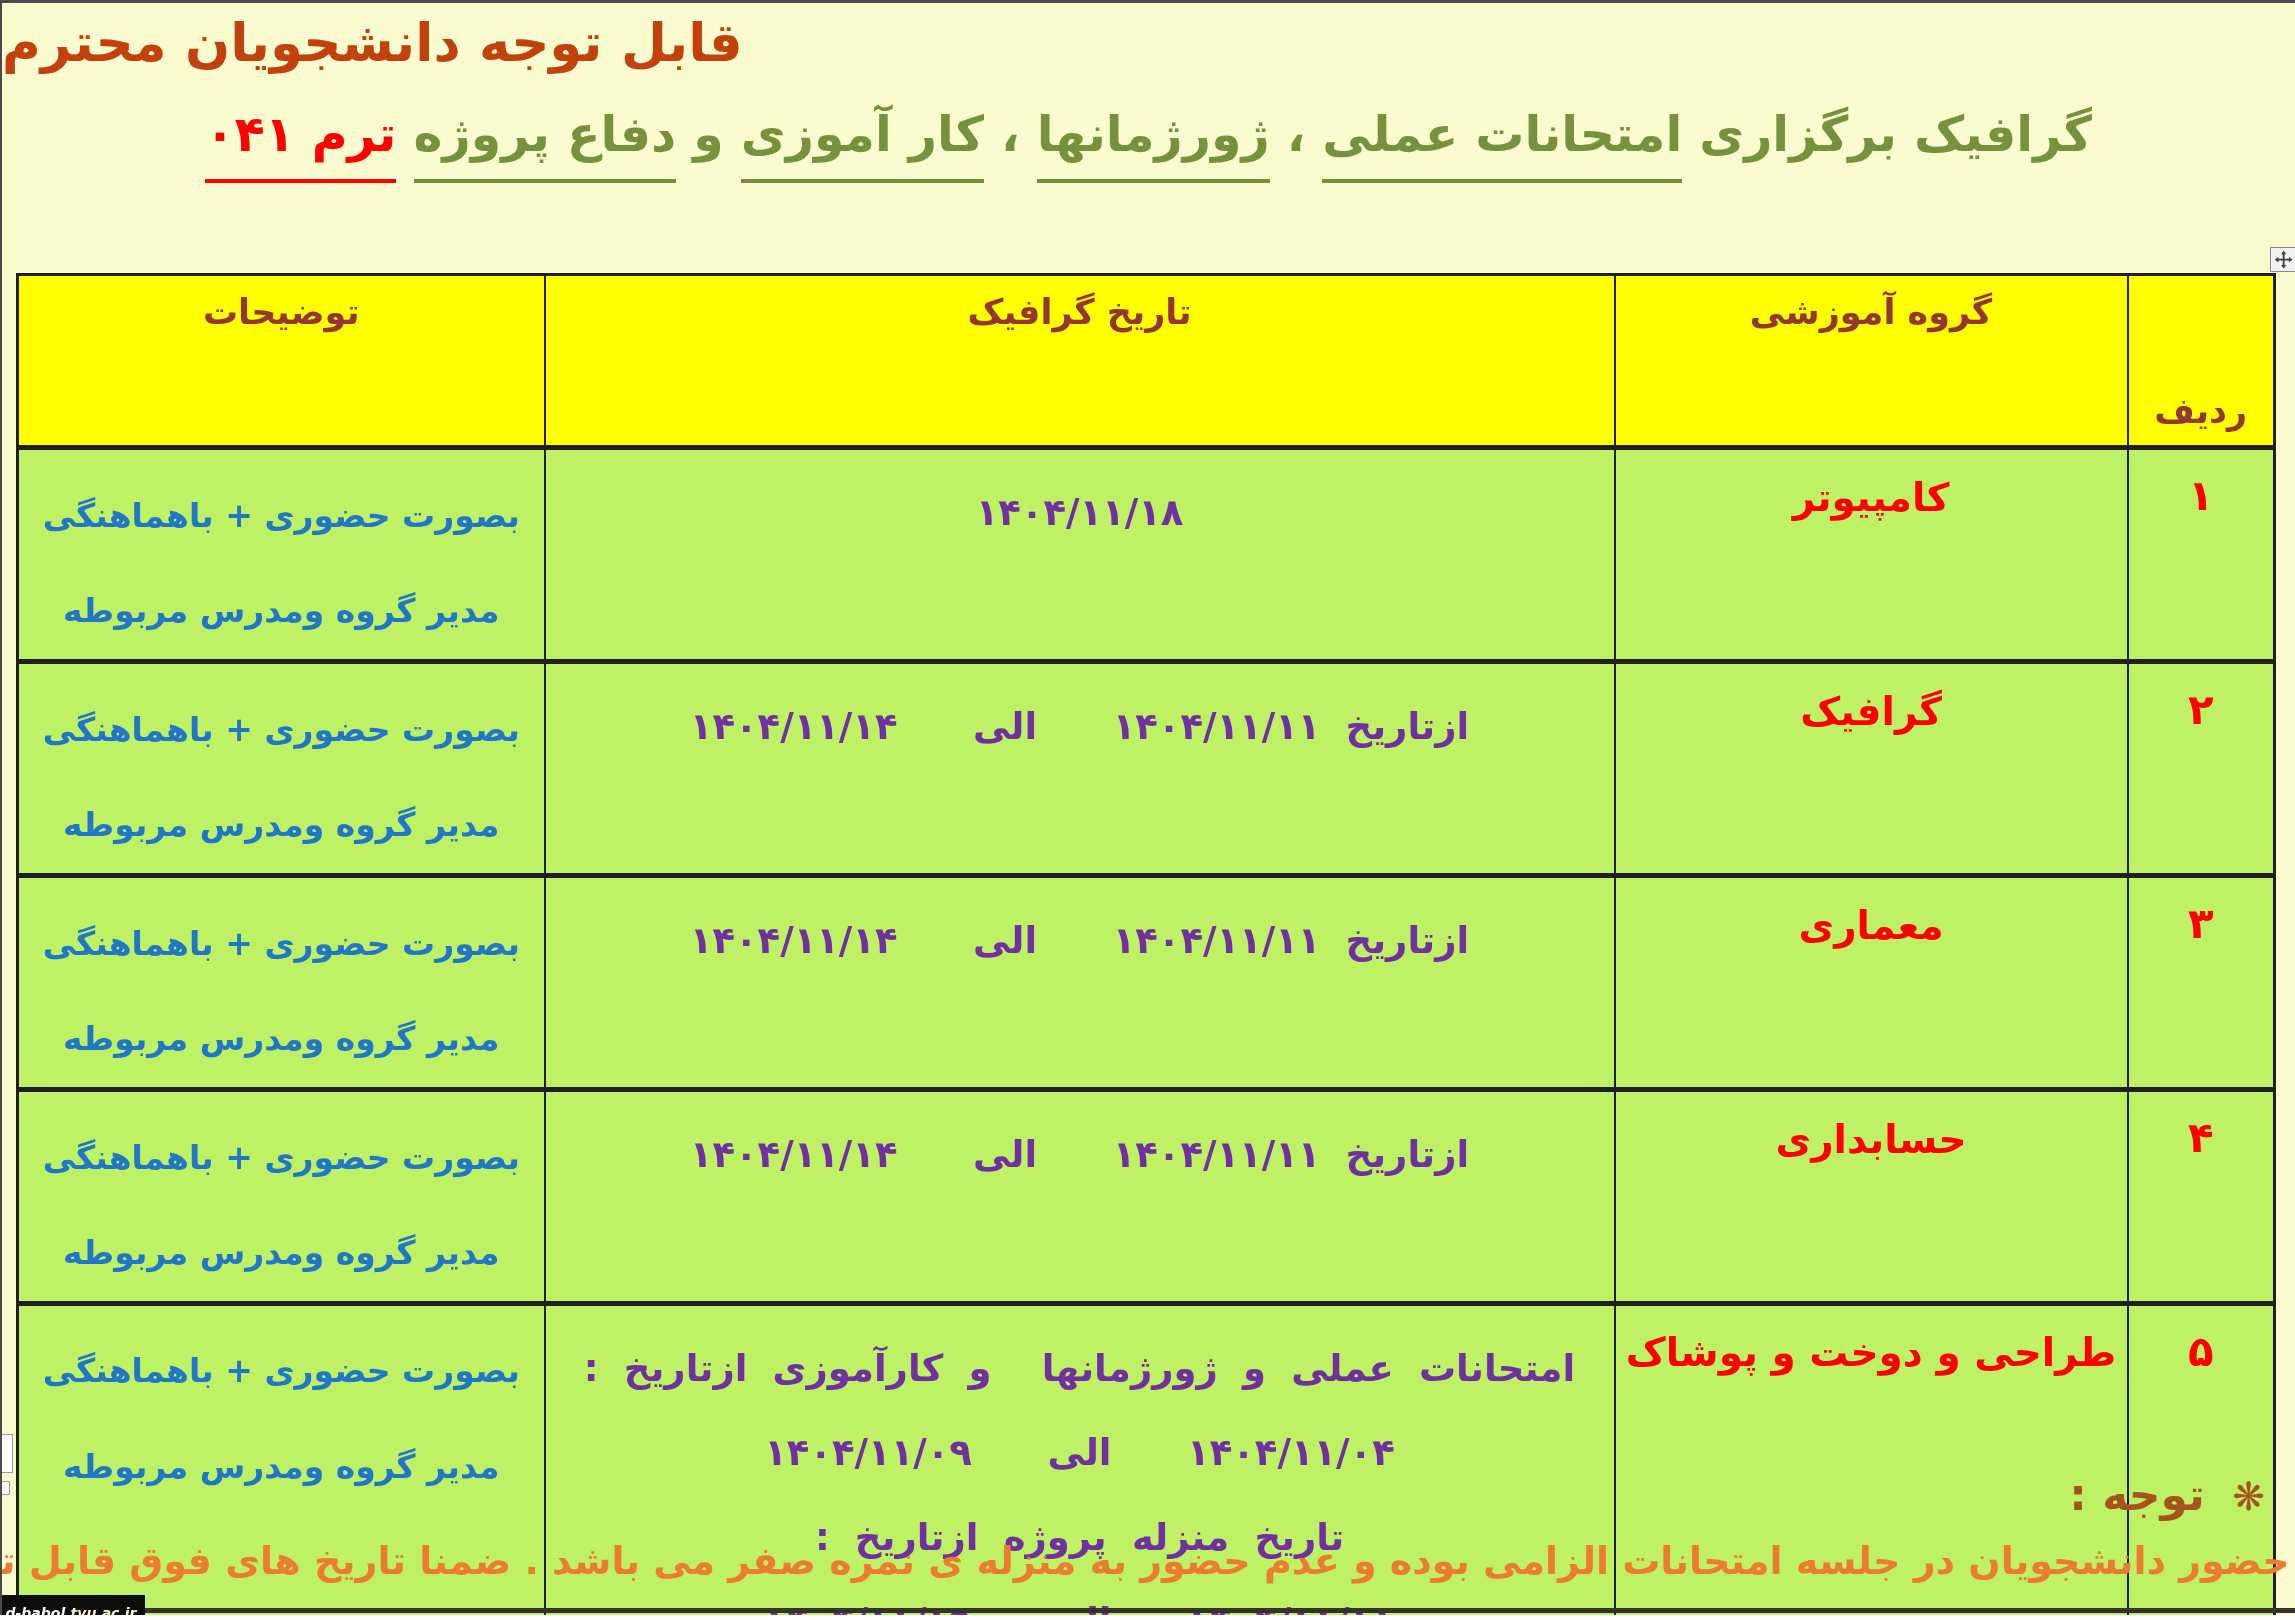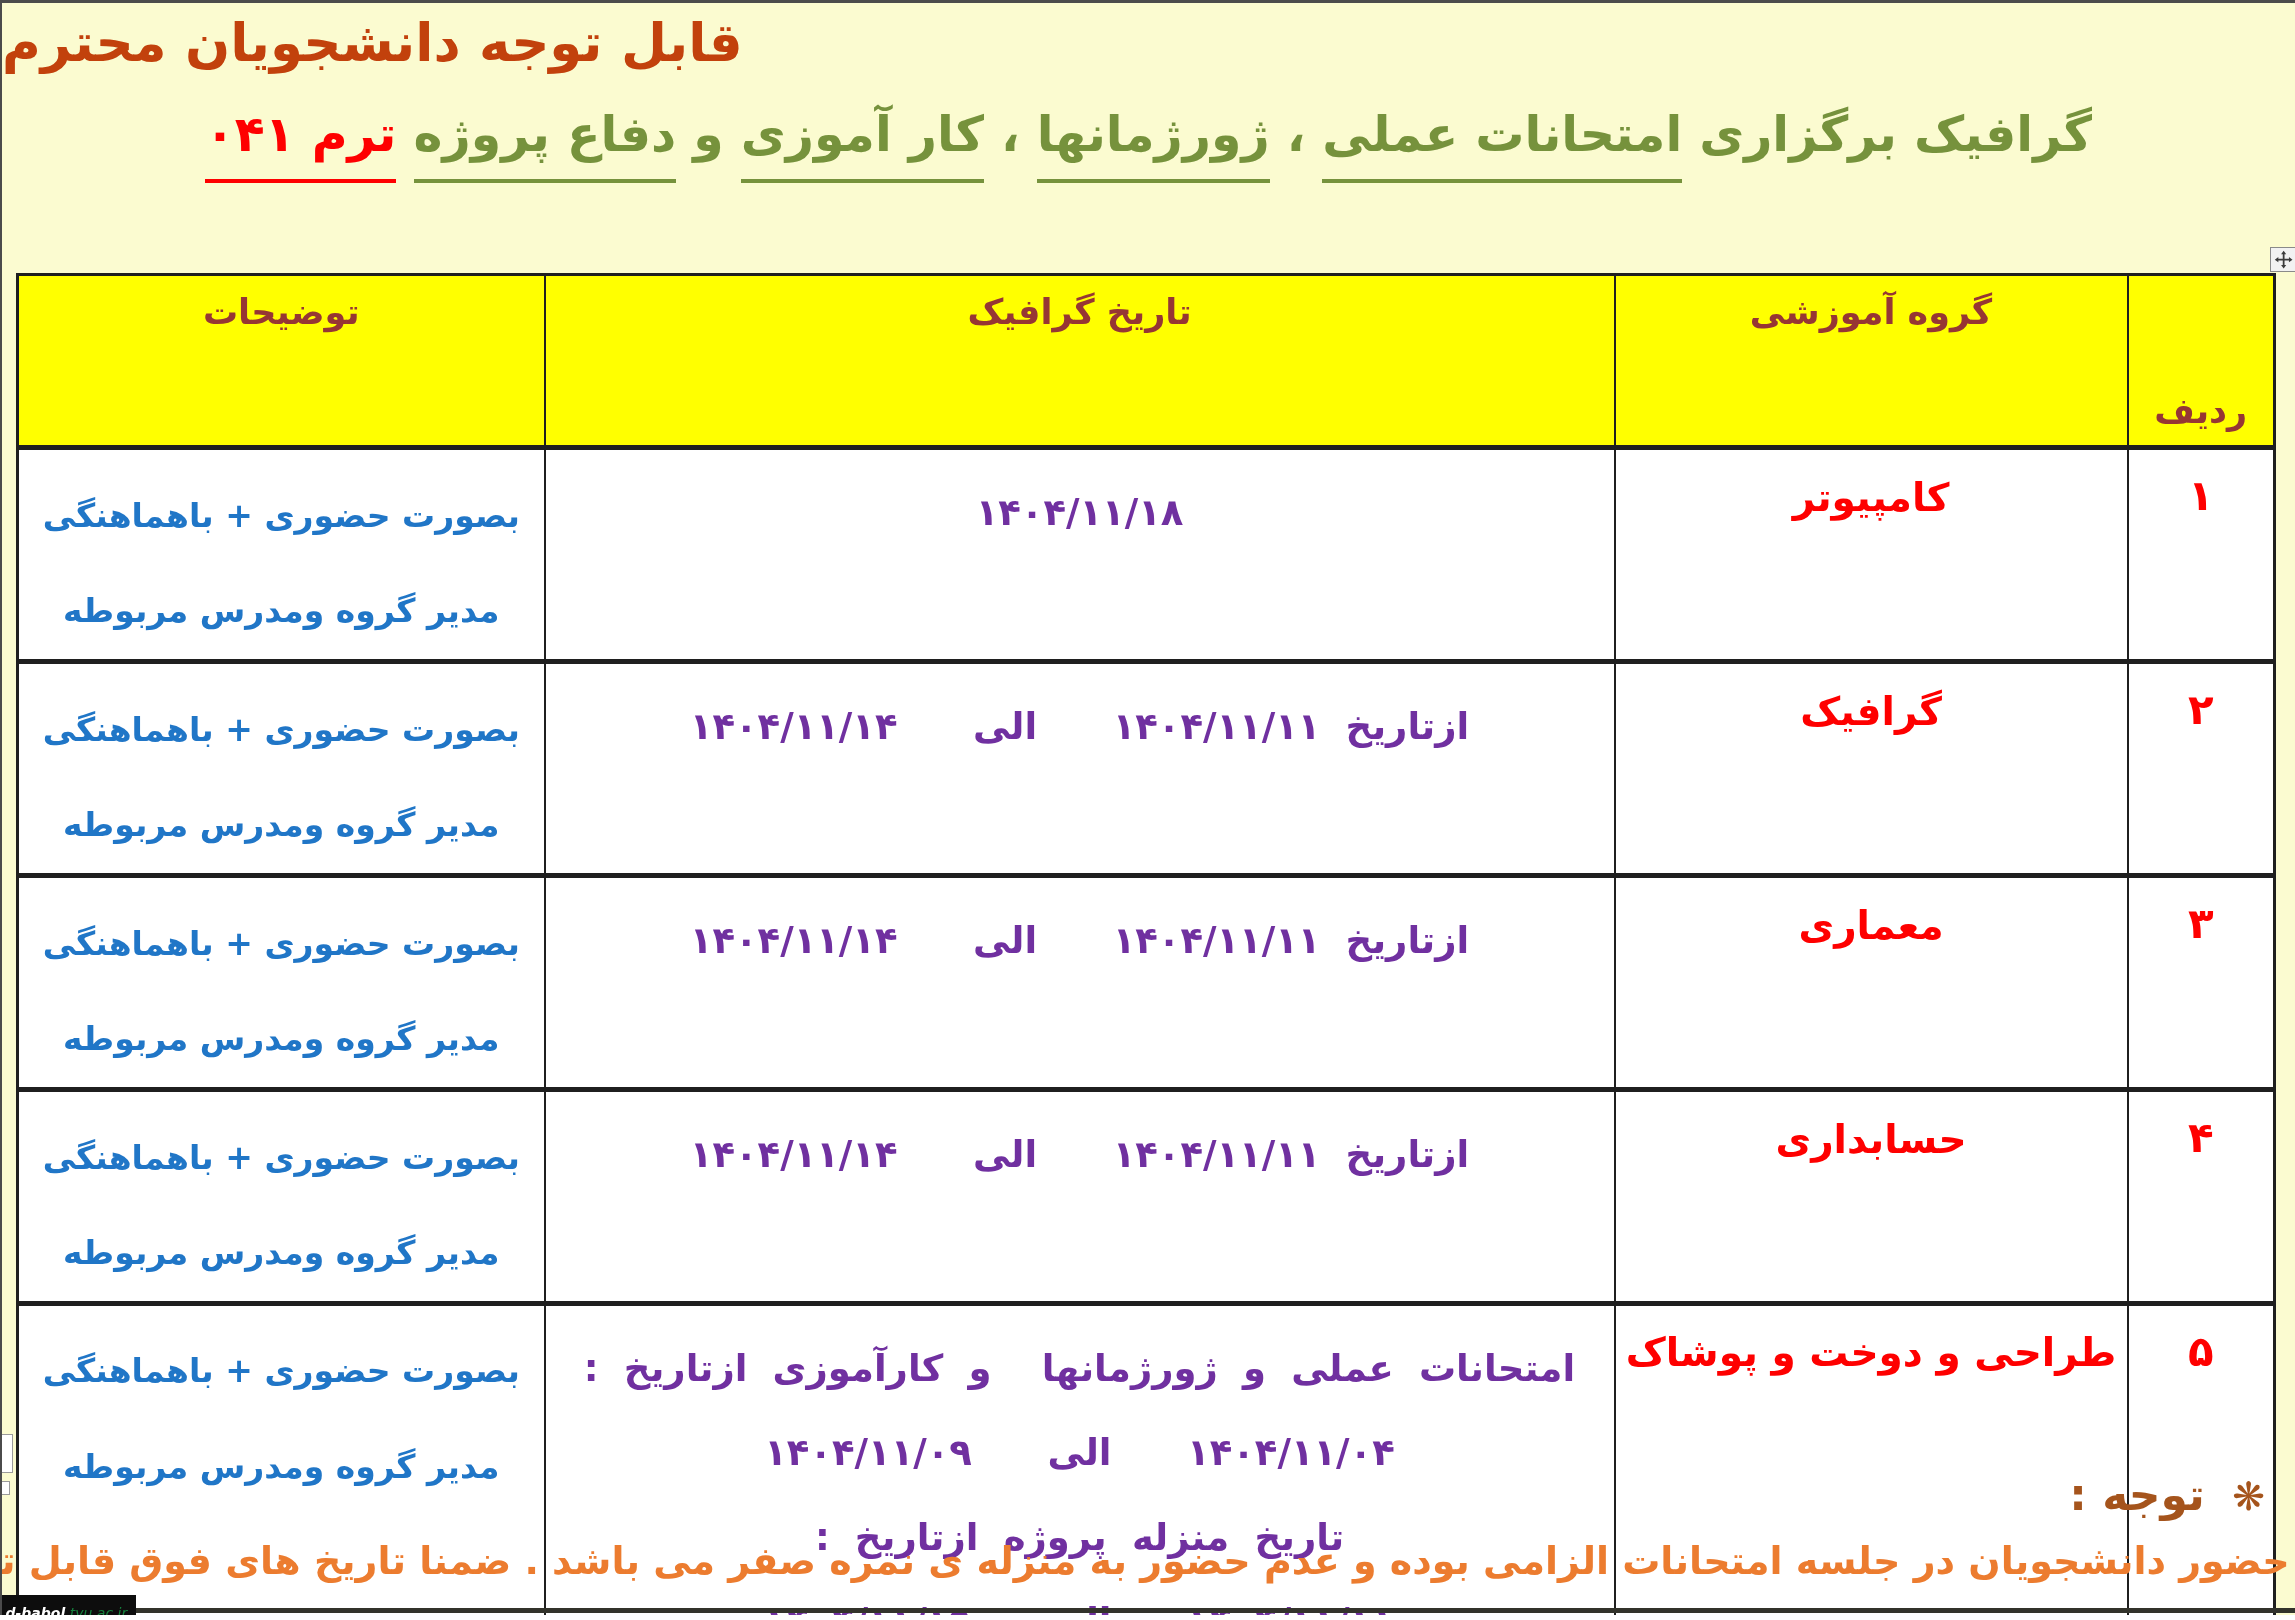--- a/index.html
+++ b/index.html
@@ -43,21 +43,21 @@
     border:2.6px solid #1f1f1f;
     border-bottom-width:5.3px;
     text-align:center;
   }
   table.schedule thead th {
     background:#ffff00; color:#963634;
     height:173px; font-size:35px; font-weight:bold;
     vertical-align:top; padding-top:16px;
   }
   table.schedule thead th.th-rownum { vertical-align:bottom; padding-bottom:14px; padding-top:0; }
-  table.schedule td { background:#ffffff; vertical-align:top; }
+  table.schedule td { background:#bef264; vertical-align:top; }
   tr.r-std  td { height:167px; }
   tr.r-tall td { height:309px; }
   td.num   { color:#fe0000; font-size:42px; font-weight:bold; padding-top:21px; }
   td.group { color:#fe0000; font-size:39px; font-weight:bold; padding-top:24.6px; }
   td.date  { color:#7030a0; font-size:37px; font-weight:bold; padding-top:21px; }
   .date-line { display:block; white-space:pre-wrap; line-height:2.28; word-spacing:12.3px; }
   .date-line:empty { display:none; }
   td.notes { color:#2076c7; font-size:33px; font-weight:bold; padding-top:17.6px; }
   .notes-line { display:block; line-height:2.9; }
   
@@ -76,21 +76,21 @@
     background:#33332b;
   }
   .watermark {
     position:absolute; left:0; top:1592px; height:35px;
     background:#0d0d0d; color:#fff;
     padding:0.9px 8.8px 0.9px 3.5px;
     font-size:14px; font-style:italic; display:flex; align-items:center;
     z-index:5;
   }
   .watermark .wm-bold { font-weight:bold; color:#ffffff; }
-  .watermark .wm-rest { color:#15803d; font-weight:normal; }
+  .watermark .wm-rest { color:#fef9c3; font-weight:bold; }
   .ui-fragment-a {
     position:absolute; left:0; top:1431px; width:11.4px; height:39px;
     background:#ffffff; border:0.9px solid #9a9a9a; border-left:none;
   }
   .ui-fragment-b {
     position:absolute; left:0; top:1478px; width:8px; height:14px;
     background:#ffffff; border:0.9px solid #9a9a9a; border-left:none;
   }
 </style>
 </head>

